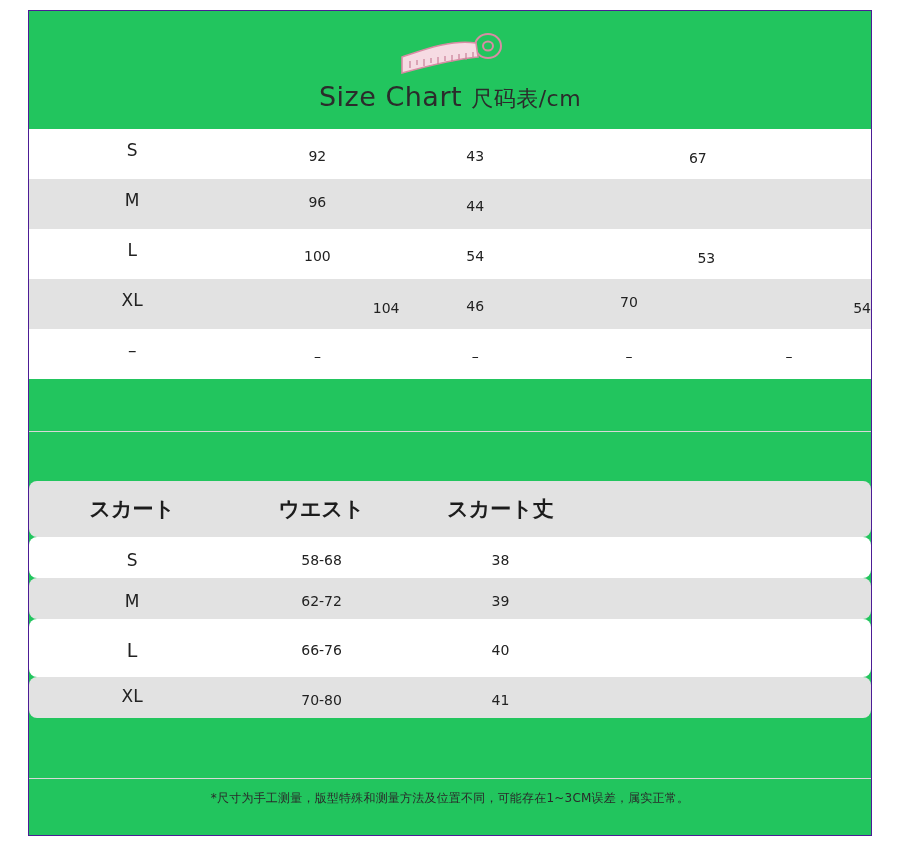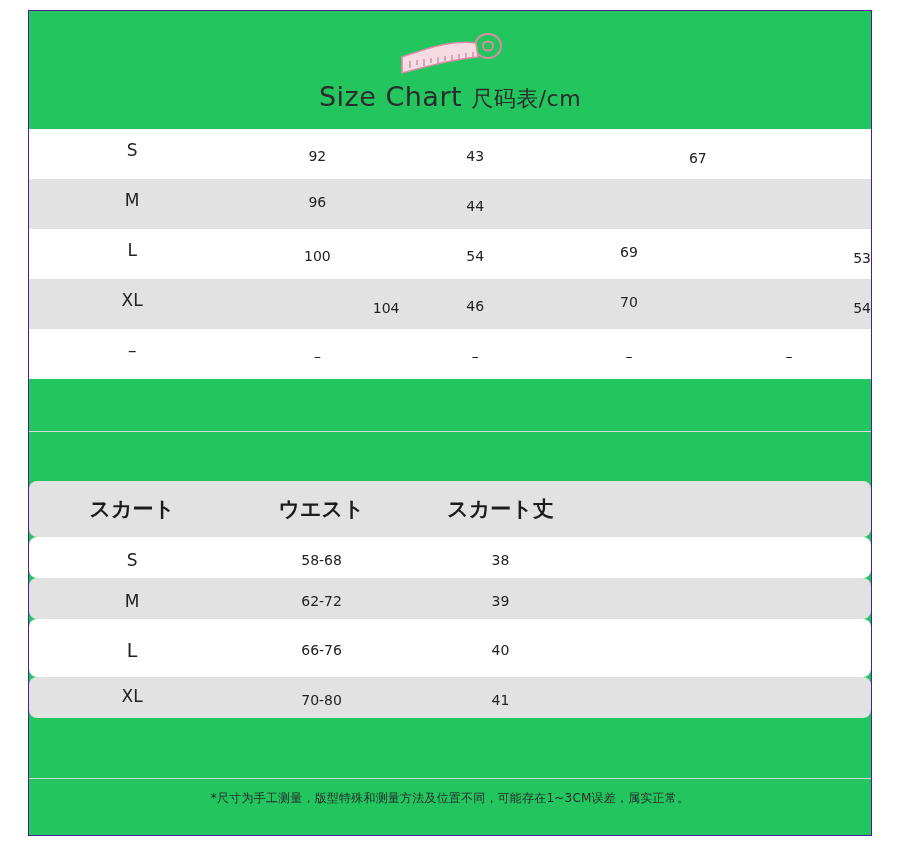--- a/index.html
+++ b/index.html
@@ -210,21 +210,20 @@
       <div class="row shade">
         <div class="cell c0 body-cell size-cell nudge-u2">M</div>
         <div class="cell c1 body-cell nudge-u1">96</div>
         <div class="cell c2 body-cell nudge-d2">44</div>
       </div>
 
       <div class="row plain">
         <div class="cell c0 body-cell size-cell nudge-u2">L</div>
         <div class="cell c1 body-cell nudge-d2">100</div>
         <div class="cell c2 body-cell nudge-d2">54</div>
-        <div class="cell c3 body-cell nudge-u1">69</div>
         <div class="cell c4 body-cell nudge-d1">53</div>
       </div>
 
       <div class="row shade">
         <div class="cell c0 body-cell size-cell nudge-u2">XL</div>
         <div class="cell c1 body-cell nudge-d1">104</div>
         <div class="cell c2 body-cell nudge-d2">46</div>
         <div class="cell c3 body-cell nudge-u1">70</div>
         <div class="cell c4 body-cell nudge-d1">54</div>
       </div>

